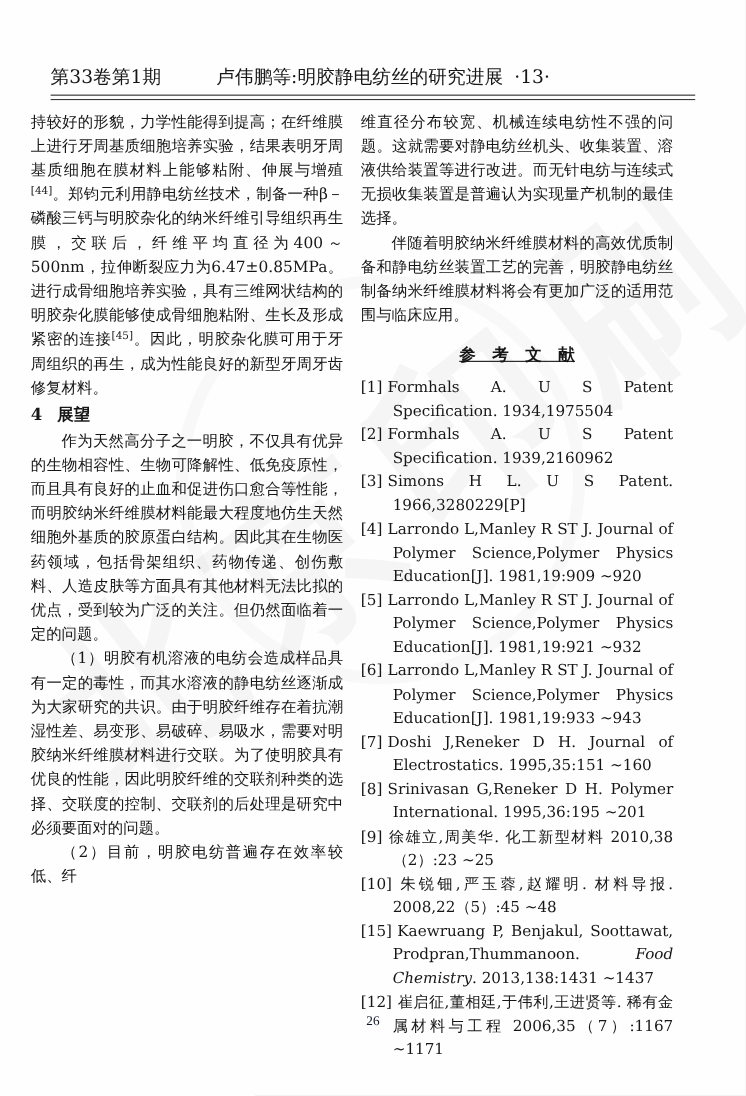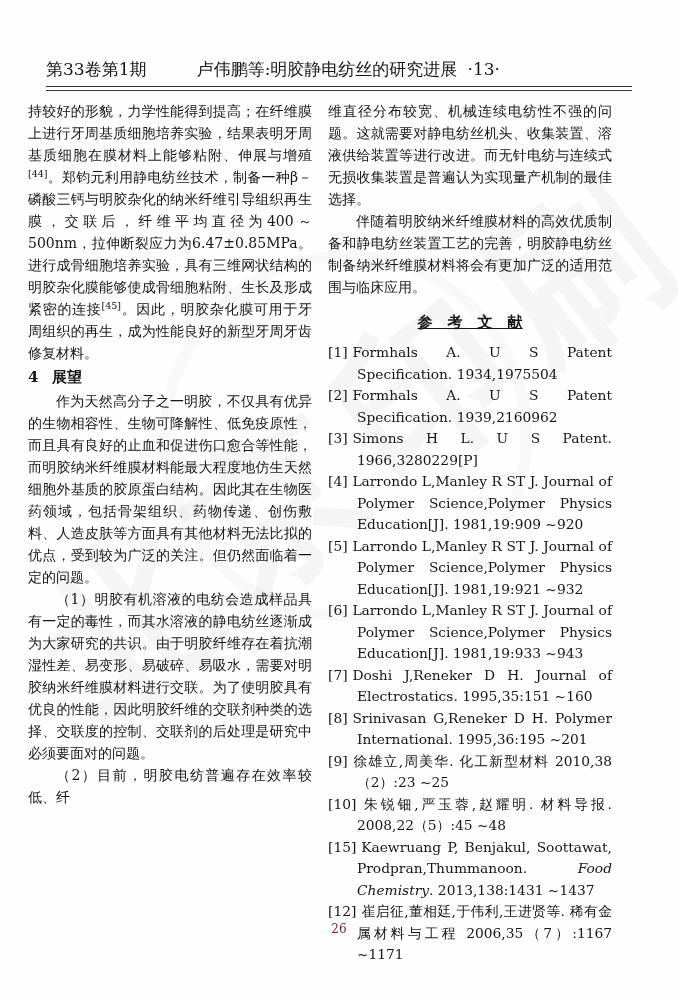--- a/index.html
+++ b/index.html
@@ -35,21 +35,21 @@
   }
   .ref {
     padding-left:2.1em; text-indent:-2.1em;
     font-size:13.8px; line-height:21.5px; text-align:justify;
   }
   .ref-label { margin-right:0.35em; }
   .ref i { font-style:italic; }
   
   .footer-page-num {
     position:absolute; left:0; right:0; bottom:30px;
-    text-align:center; font-size:12px; color:#7f1d1d;
+    text-align:center; font-size:12px; color:#0f172a;font-family:Liberation Serif, serif;
   }
   
   .watermark {
     position:absolute; left:-20px; top:330px; width:760px;
     transform:rotate(-38deg); transform-origin:50% 50%;
     font-size:168px; font-weight:bold; letter-spacing:22px;
     color:rgba(90,90,90,0.055); white-space:nowrap;
     pointer-events:none; user-select:none; z-index:0;
   }
   .watermark-circle {

